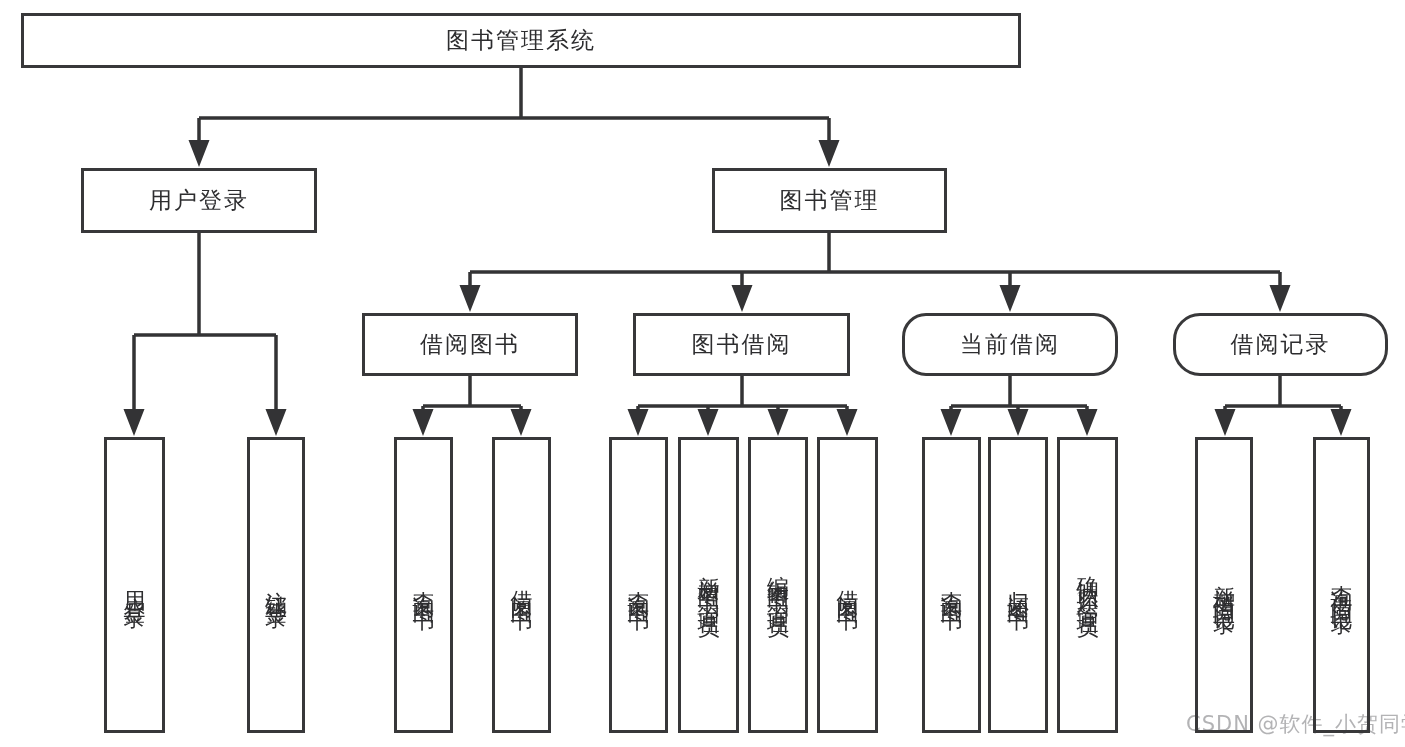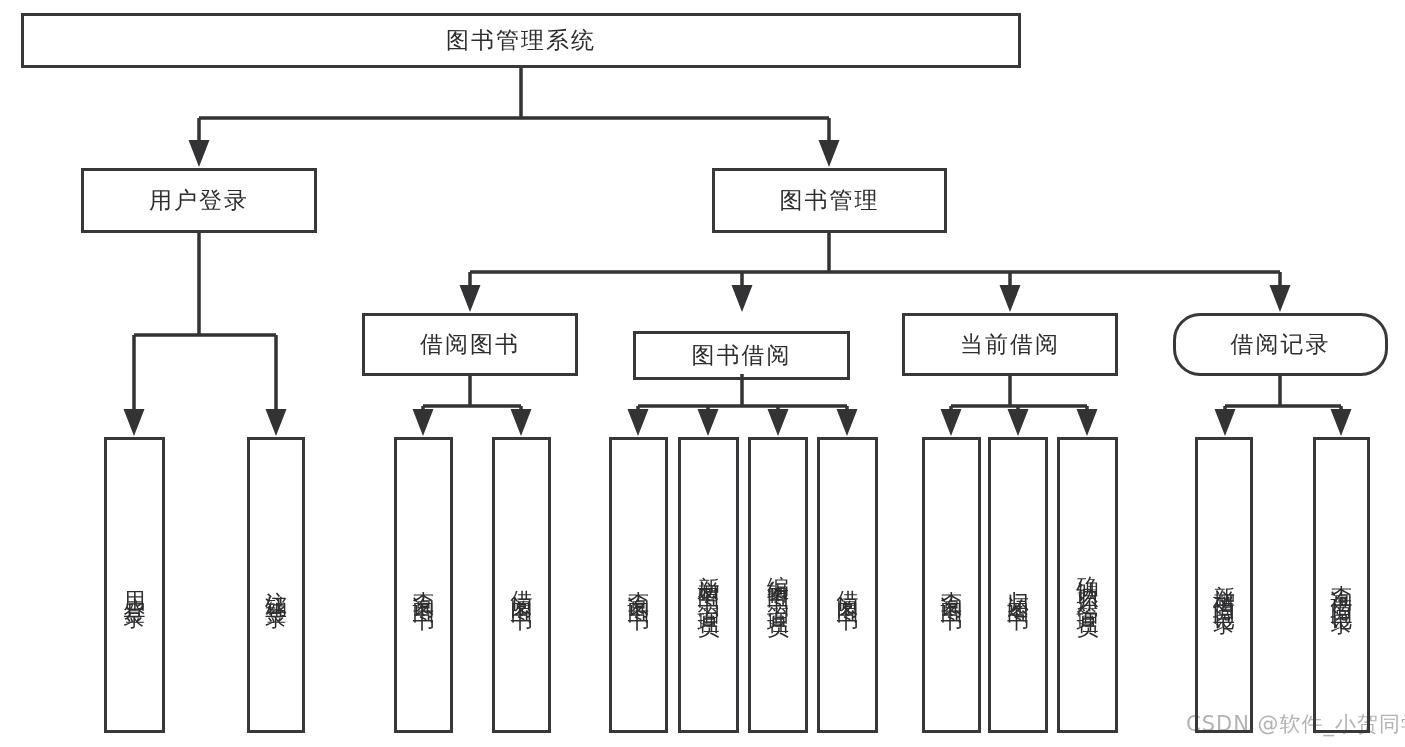--- a/index.html
+++ b/index.html
@@ -25,22 +25,22 @@
     writing-mode:vertical-rl;
     font-size:22px;
     letter-spacing:6px;
     white-space:nowrap;
   }
   
   .n-root{left:21px;top:13px;width:1000px;height:55px;}
   .n-login{left:81px;top:168px;width:236px;height:65px;}
   .n-mgmt{left:712px;top:168px;width:235px;height:65px;text-align:right;}
   .n-l3-1{left:362px;top:313px;width:216px;height:63px;}
-  .n-l3-2{left:633px;top:331px;width:217px;height:49px;}
-  .n-l3-3{left:902px;top:313px;width:216px;height:63px;}
+  .n-l3-2{left:633px;top:313px;width:217px;height:63px;}
+  .n-l3-3{left:902px;top:313px;width:216px;height:63px;border-radius:24px;}
   .n-l3-4{left:1173px;top:313px;width:215px;height:63px;border-radius:27px;}
   
   .leaf{top:437px;height:296px;}
   .lf1{left:104px;width:61px;}
   .lf2{left:247px;width:58px;}
   .lf3{left:394px;width:59px;}
   .lf4{left:492px;width:59px;}
   .lf5{left:609px;width:59px;}
   .lf6{left:678px;width:61px;}
   .lf7{left:748px;width:60px;}

